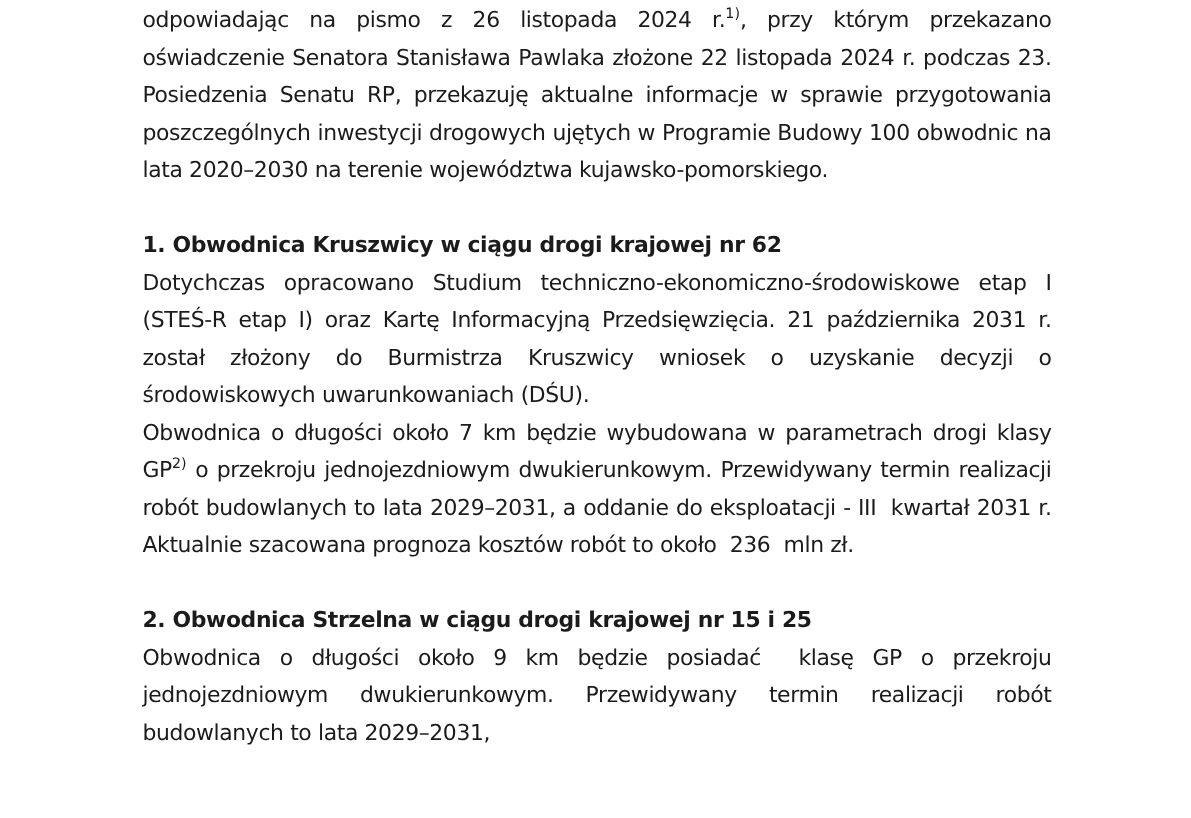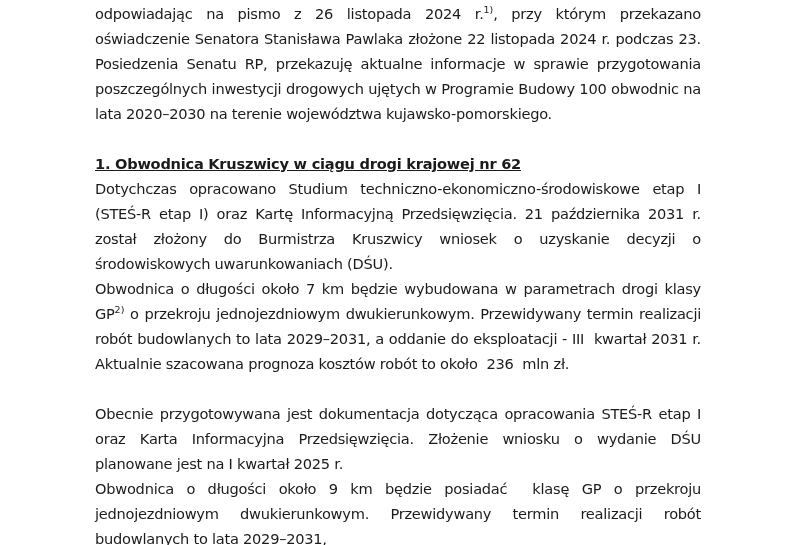--- a/index.html
+++ b/index.html
@@ -24,21 +24,20 @@
     letter-spacing: -0.25px;
   }
   p.para {
     margin: 0;
     line-height: 25px;
     text-align: justify;
   }
   p.para.heading {
     font-weight: bold;
     text-align: left;
-    text-decoration: underline;
   }
   .spacer {
     height: 25px;
   }
   sup.fnref {
     font-size: 9.5px;
     line-height: 0;
     vertical-align: super;
     letter-spacing: 0;
   }
@@ -47,16 +46,16 @@
 <body>
 
 <div class="doc-page">
   <div>
       <p class="para body">odpowiadając na pismo z 26 listopada 2024 r.<sup class="fnref">1)</sup>, przy którym przekazano oświadczenie Senatora Stanisława Pawlaka złożone 22 listopada 2024 r. podczas 23. Posiedzenia Senatu RP, przekazuję aktualne informacje w sprawie przygotowania poszczególnych inwestycji drogowych ujętych w Programie Budowy 100 obwodnic na lata 2020–2030 na terenie województwa kujawsko-pomorskiego.</p>
       <div class="spacer"></div>
       <p class="para heading">1. Obwodnica Kruszwicy w ciągu drogi krajowej nr 62</p>
       <p class="para body">Dotychczas opracowano Studium techniczno-ekonomiczno-środowiskowe etap I (STEŚ-R etap I) oraz Kartę Informacyjną Przedsięwzięcia. 21 października 2031 r. został złożony do Burmistrza Kruszwicy wniosek o uzyskanie decyzji o środowiskowych uwarunkowaniach (DŚU).</p>
       <p class="para body">Obwodnica o długości około 7 km będzie wybudowana w parametrach drogi klasy GP<sup class="fnref">2)</sup> o przekroju jednojezdniowym dwukierunkowym. Przewidywany termin realizacji robót budowlanych to lata 2029–2031, a oddanie do eksploatacji - III&nbsp; kwartał 2031 r. Aktualnie szacowana prognoza kosztów robót to około&nbsp; 236&nbsp; mln zł.</p>
       <div class="spacer"></div>
-      <p class="para body">Obecnie przygotowywana jest dokumentacja dotycząca opracowania STEŚ-R etap I oraz Karta Informacyjna Przedsięwzięcia. Złożenie wniosku o wydanie DŚU planowane jest na I kwartał 2025 r.</p>
+      <p class="para heading">2. Obwodnica Strzelna w ciągu drogi krajowej nr 15 i 25</p>
       <p class="para body">Obwodnica o długości około 9 km będzie posiadać&nbsp; klasę GP o przekroju jednojezdniowym dwukierunkowym. Przewidywany termin realizacji robót budowlanych to lata 2029–2031,</p>
     </div>
 </div>
 
 </body></html>

